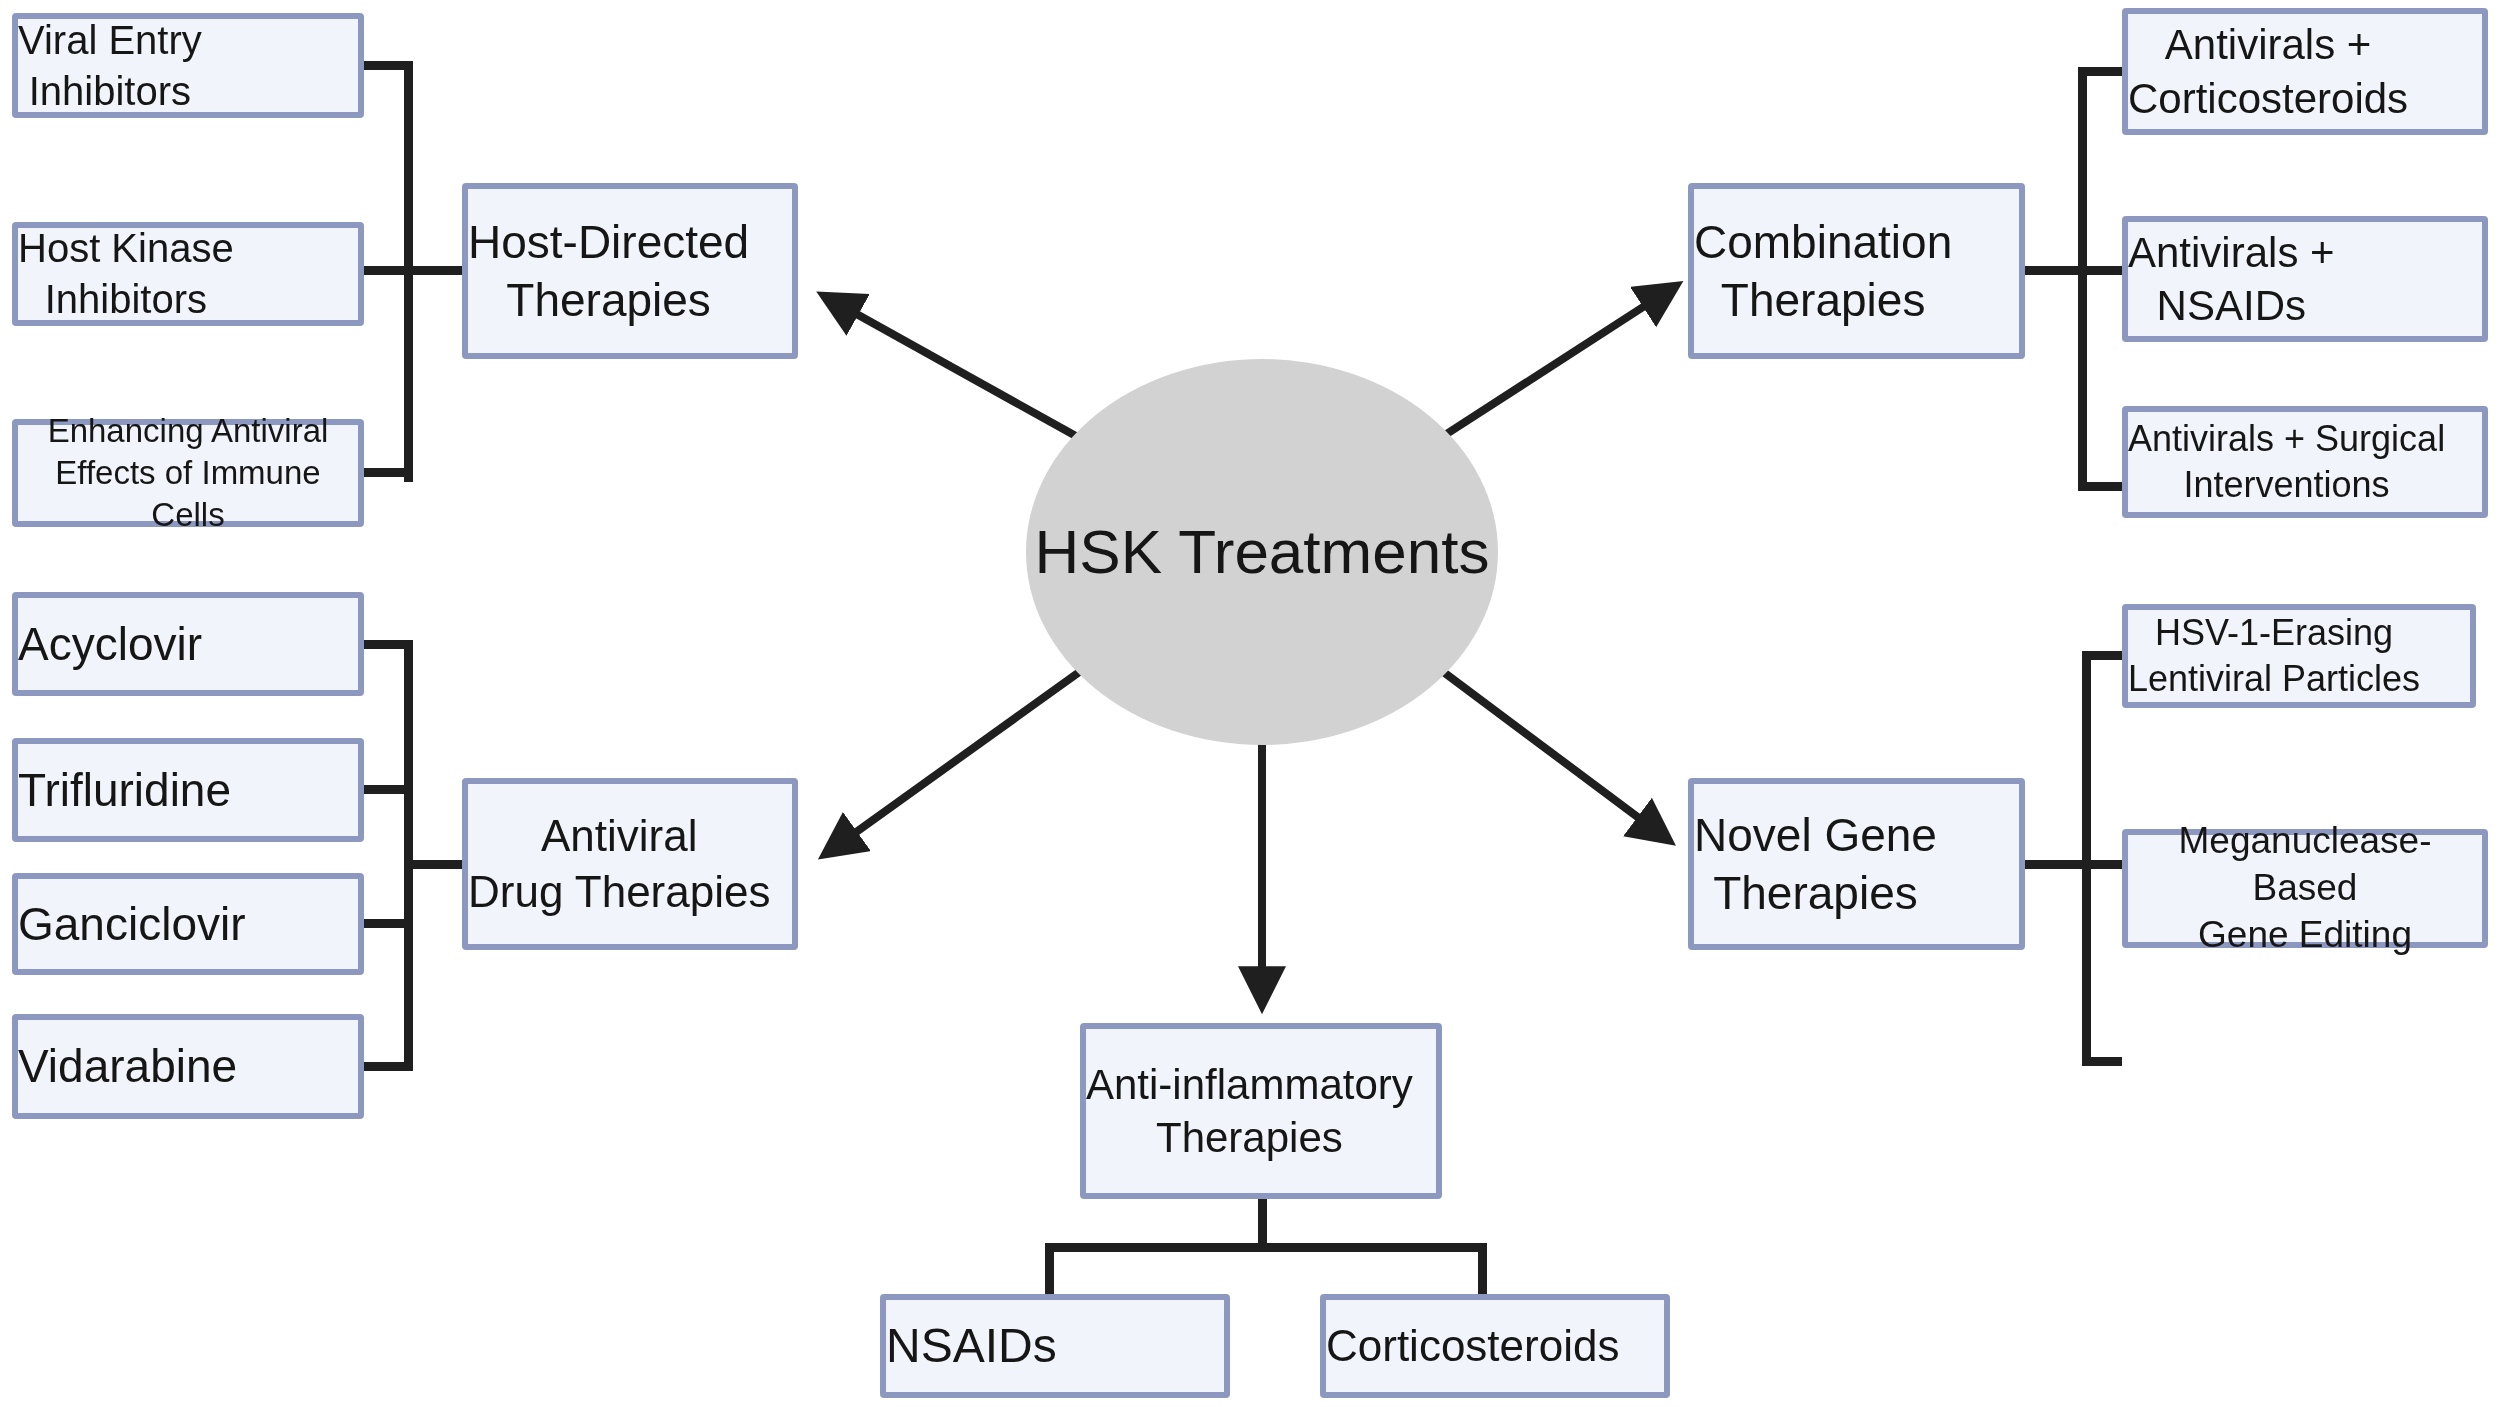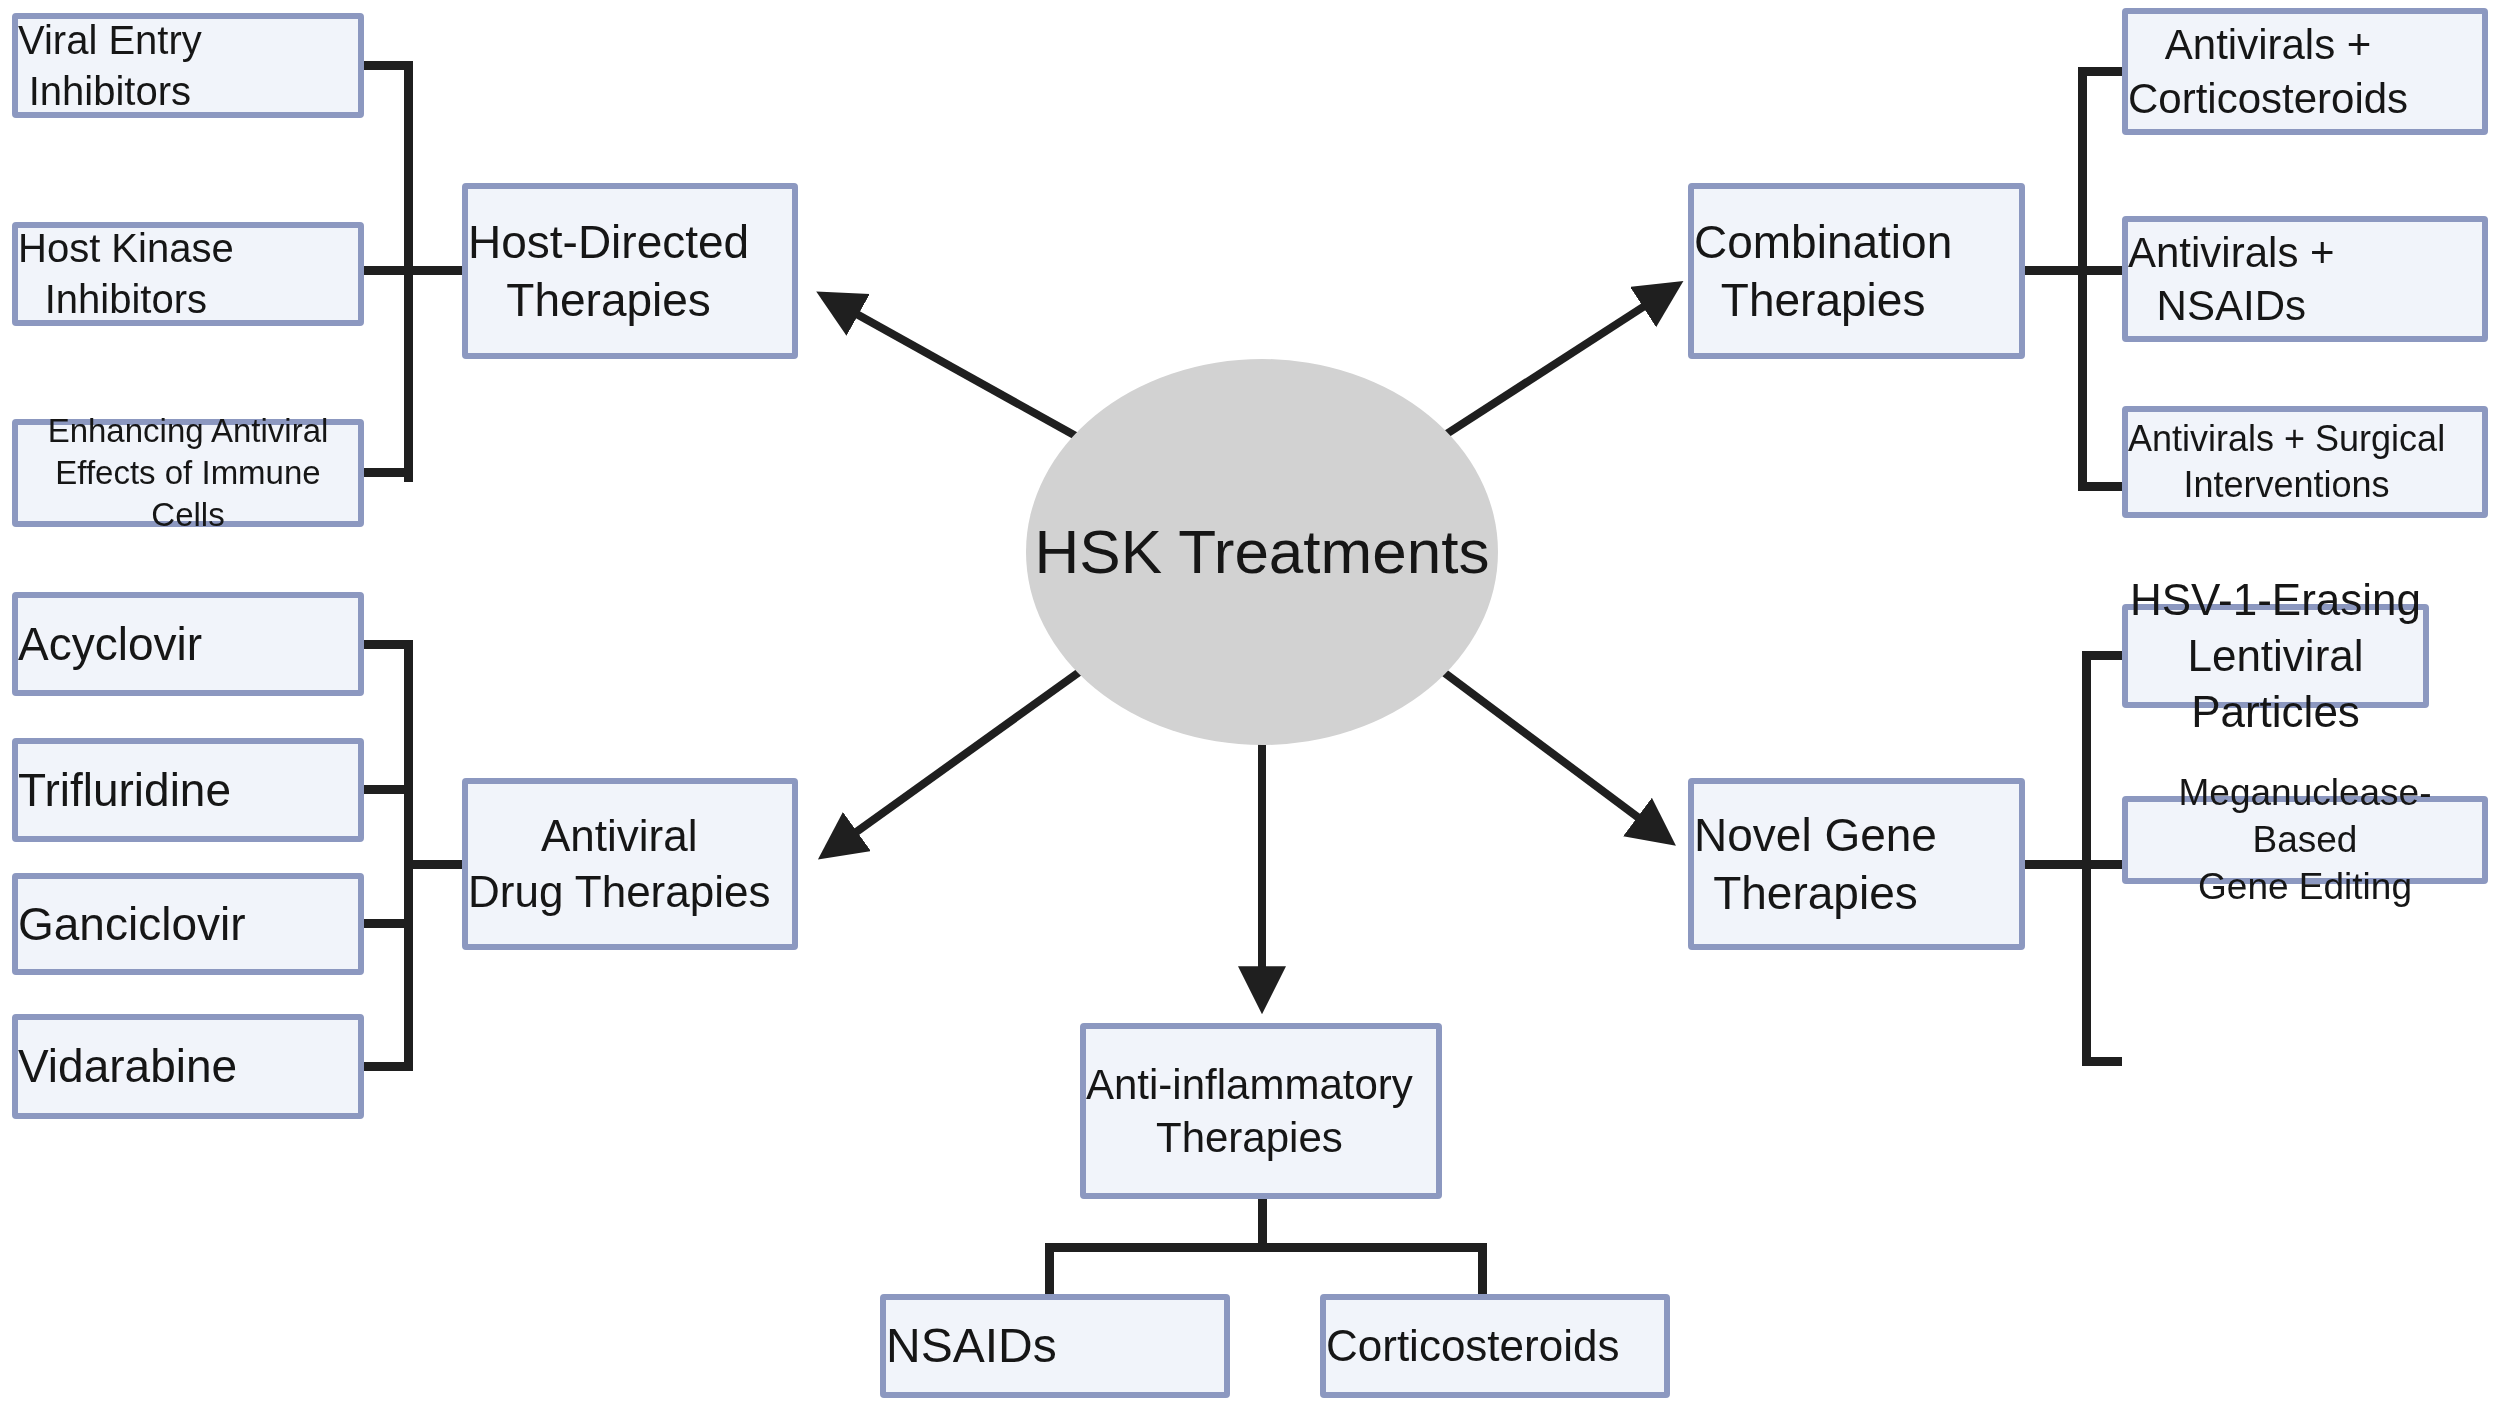--- a/index.html
+++ b/index.html
@@ -143,25 +143,25 @@
   </div>
   <div class="node" style="left:2122px;top:406px;width:366px;height:112px;font-size:36px">
     <span class="lbl">Antivirals + Surgical
 Interventions</span>
   </div>
 
   <div class="node" style="left:1688px;top:778px;width:337px;height:172px;font-size:46px">
     <span class="lbl">Novel Gene
 Therapies</span>
   </div>
-  <div class="node" style="left:2122px;top:604px;width:307px;height:104px;font-size:44px">
+  <div class="node" style="left:2122px;top:604px;width:354px;height:104px;font-size:36px">
     <span class="lbl">HSV-1-Erasing
 Lentiviral Particles</span>
   </div>
-  <div class="node" style="left:2122px;top:796px;width:366px;height:88px;font-size:37px">
+  <div class="node" style="left:2122px;top:829px;width:366px;height:119px;font-size:37px">
     <span class="lbl">Meganuclease-Based
 Gene Editing</span>
   </div>
 
   <div class="node" style="left:1080px;top:1023px;width:362px;height:176px;font-size:42px">
     <span class="lbl">Anti-inflammatory
 Therapies</span>
   </div>
   <div class="node" style="left:880px;top:1294px;width:350px;height:104px;font-size:48px">
     <span class="lbl">NSAIDs</span>

